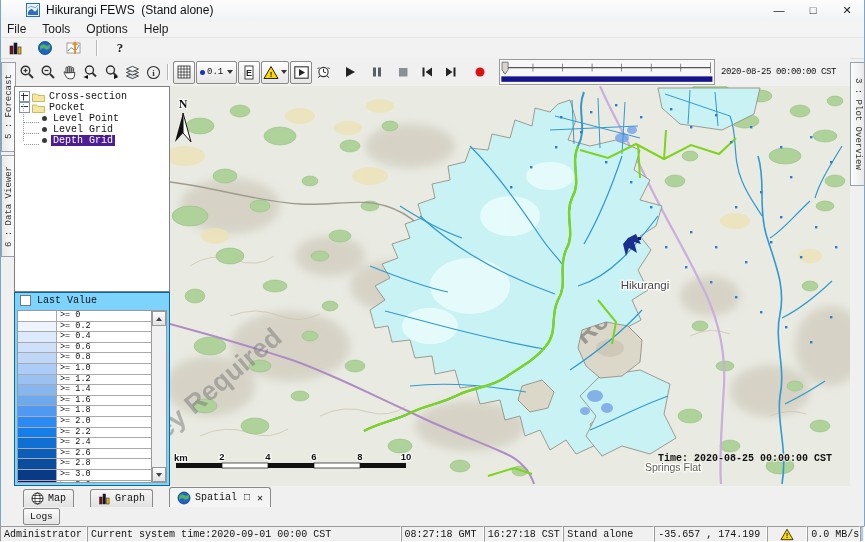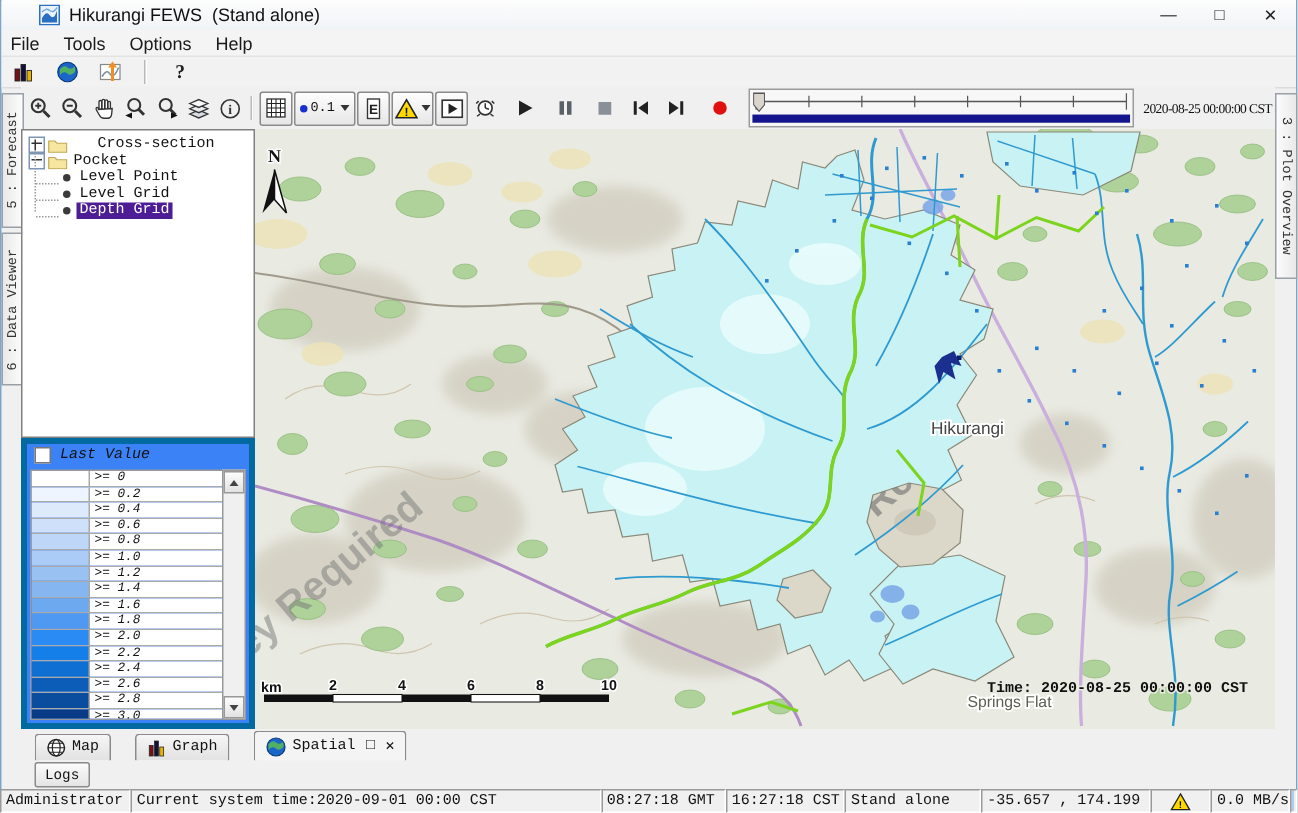--- a/index.html
+++ b/index.html
@@ -26,22 +26,22 @@
     border-radius:2px;height:21px;}
   .helpq{font-size:13px;font-weight:bold;color:#222;font-family:"Liberation Serif",serif;}
   .maptoolbar{position:absolute;left:14px;top:58px;right:15px;height:28px;background:#f0f0f0;
     display:flex;align-items:center;gap:1px;padding-left:3px;}
   .dot01{display:flex;align-items:center;gap:2px;padding:0 3px;font-family:"Liberation Mono",monospace;
     font-size:9px;color:#111;}
   .bluedot{width:5px;height:5px;border-radius:50%;background:#1830d0;}
   .dd{width:0;height:0;border-left:3px solid transparent;border-right:3px solid transparent;
     border-top:4px solid #333;margin-left:2px;}
   .timeline{flex:1;height:24px;margin:0 5px 0 8px;border:1px solid #9a9a9a;background:#f7f7f7;}
-  .tl-date{font-family:Liberation Serif, serif;font-size:9px;letter-spacing:-0.4px;
-    color:#111;white-space:nowrap;margin-right:2px;}
+  .tl-date{font-family:Liberation Mono, monospace;font-size:9px;letter-spacing:-0.4px;
+    color:#111;white-space:nowrap;margin-right:14px;}
   
   .vstrip-l{position:absolute;left:1px;top:62px;width:14px;display:flex;flex-direction:column;gap:3px;}
   .vstrip-r{position:absolute;right:1px;top:62px;width:14px;display:flex;flex-direction:column;}
   .vtab{background:linear-gradient(90deg,#fcfcfc,#e9e9e9);border:1px solid #9aa0a8;
     font-family:"Liberation Mono",monospace;font-size:9px;color:#333;
     display:flex;align-items:center;justify-content:center;}
   .vtab-l{writing-mode:vertical-rl;transform:rotate(180deg);width:13px;}
   .vtab-r{writing-mode:vertical-rl;width:13px;}
   
   .left-panel{position:absolute;left:14px;top:86px;width:156px;height:400px;}
@@ -52,21 +52,21 @@
   .trow .lbl{padding:0 2px;}
   .trow.sel .lbl{background:#4c1d95;color:#fff;}
   .expander{position:absolute;left:4px;width:9px;height:9px;border:1px solid #7a96b4;background:#fff;}
   .expander i{position:absolute;background:#333;}
   .exp-h{left:1px;right:1px;top:3px;height:1px;}
   .exp-v{top:1px;bottom:1px;left:3px;width:1px;}
   .follow{position:absolute;left:17px;width:13px;height:10px;}
   .bullet{position:absolute;left:27px;width:5px;height:5px;border-radius:50%;background:#3a3a3a;}
   .tconn-v{position:absolute;left:8px;top:13px;height:41px;width:0;border-left:1px dotted #999;}
   .tconn-h{position:absolute;left:9px;width:15px;height:0;border-top:1px dotted #999;}
-  .legend-box{position:absolute;left:0;right:0;top:206px;bottom:0;border:4px solid #0369a1;background:#3b82f6;font-style:italic;}
+  .legend-box{position:absolute;left:0;right:0;top:206px;bottom:0;border:1px solid #0369a1;background:#7dd3fc;}
   .lv-head{height:15px;display:flex;align-items:center;gap:6px;padding-left:5px;
     font-family:"Liberation Mono",monospace;font-size:10px;color:#111;}
   .cbx{width:9px;height:9px;border:1px solid #777;background:#fff;flex:0 0 auto;}
   .ltable{position:absolute;left:2px;top:17px;right:17px;bottom:2px;border:1px solid #999;overflow:hidden;}
   .lrow{height:9.6px;display:flex;border-bottom:1px solid #aaa;}
   .sw{width:38px;border-right:1px solid #aaa;flex:0 0 auto;}
   .lvt{flex:1;font-family:"Liberation Mono",monospace;font-size:8.5px;line-height:9.5px;
     padding-left:3px;background:#fff;color:#111;}
   .lscroll{position:absolute;top:17px;right:2px;bottom:2px;width:14px;border:1px solid #999;
     background:#f0f0f0;}
@@ -327,21 +327,21 @@
     <div class="tree-box">
       <div style="height:4px"></div>
       <div class="trow">
         <span class="expander">
             <i class="exp-h"></i>
             <i class="exp-v"></i>
           </span>
         <svg class="follow" viewBox="0 0 13 10">
             <path d="M0.5,2 h4 l1.5,1.5 h6.5 V9.5 H0.5 Z" fill="#f5e6a0" stroke="#c0a850" stroke-width="0.8"></path>
           </svg>
-        <span class="lbl" style="margin-left:48px">Cross-section</span>
+        <span class="lbl" style="margin-left:32px">Cross-section</span>
       </div>
       <div class="trow">
         <span class="expander">
             <i class="exp-h"></i>
           </span>
         <svg class="follow" viewBox="0 0 13 10">
             <path d="M0.5,2 h4 l1.5,1.5 h6.5 V9.5 H0.5 Z" fill="#f5e6a0" stroke="#c0a850" stroke-width="0.8"></path>
           </svg>
         <span class="lbl" style="margin-left:32px">Pocket</span>
       </div>

